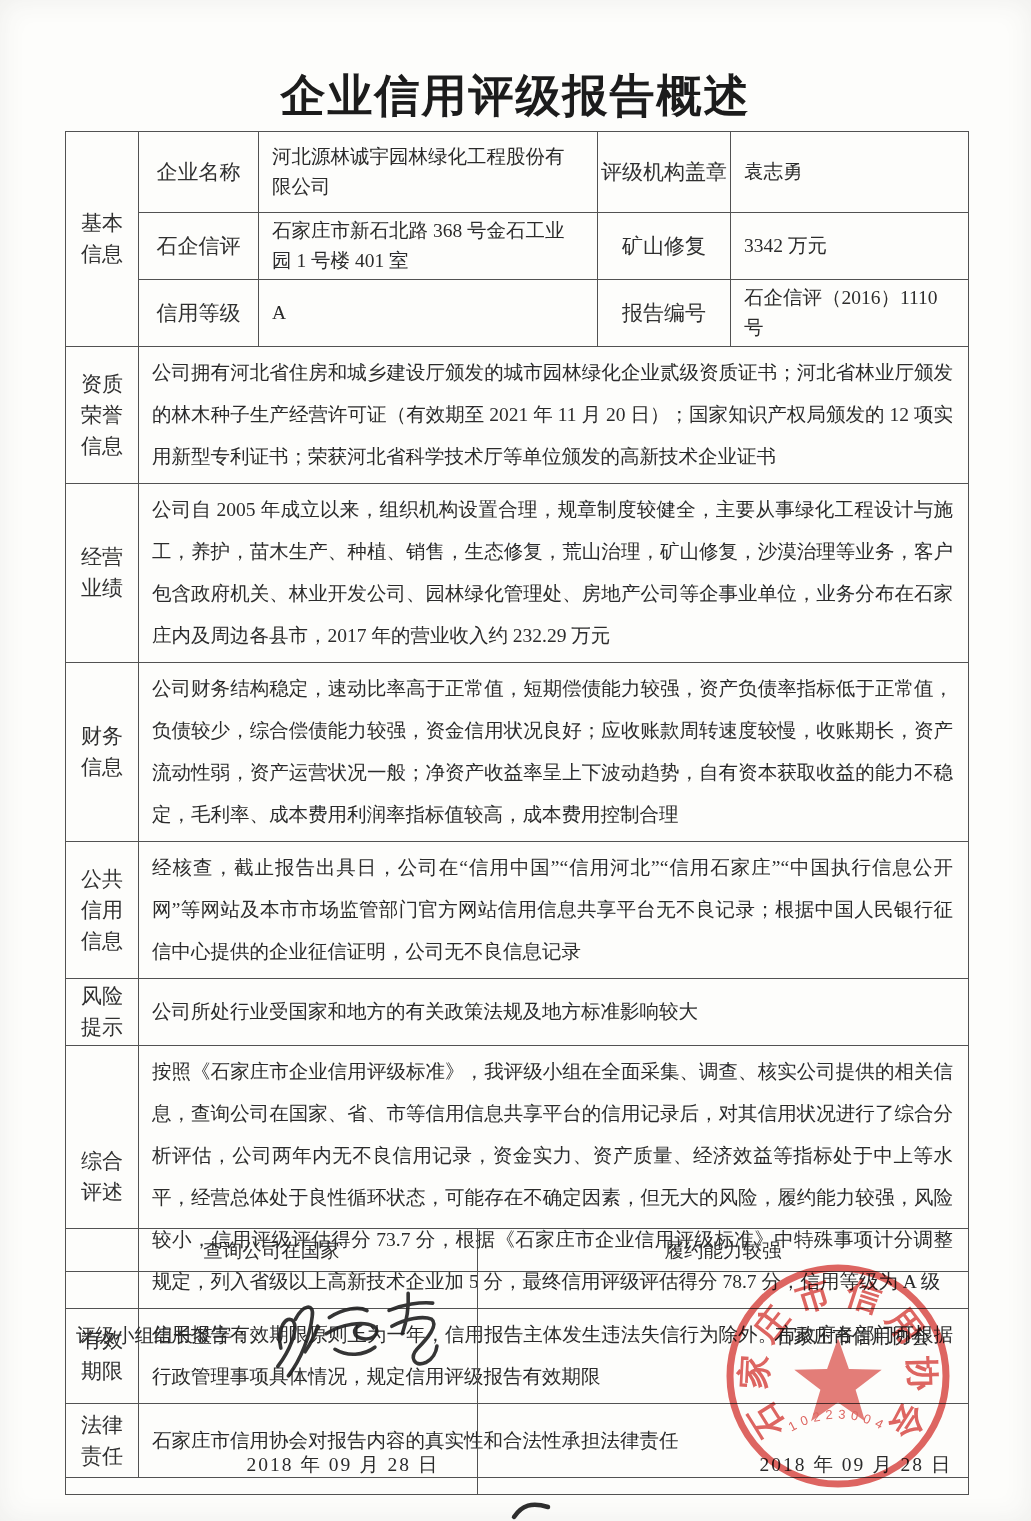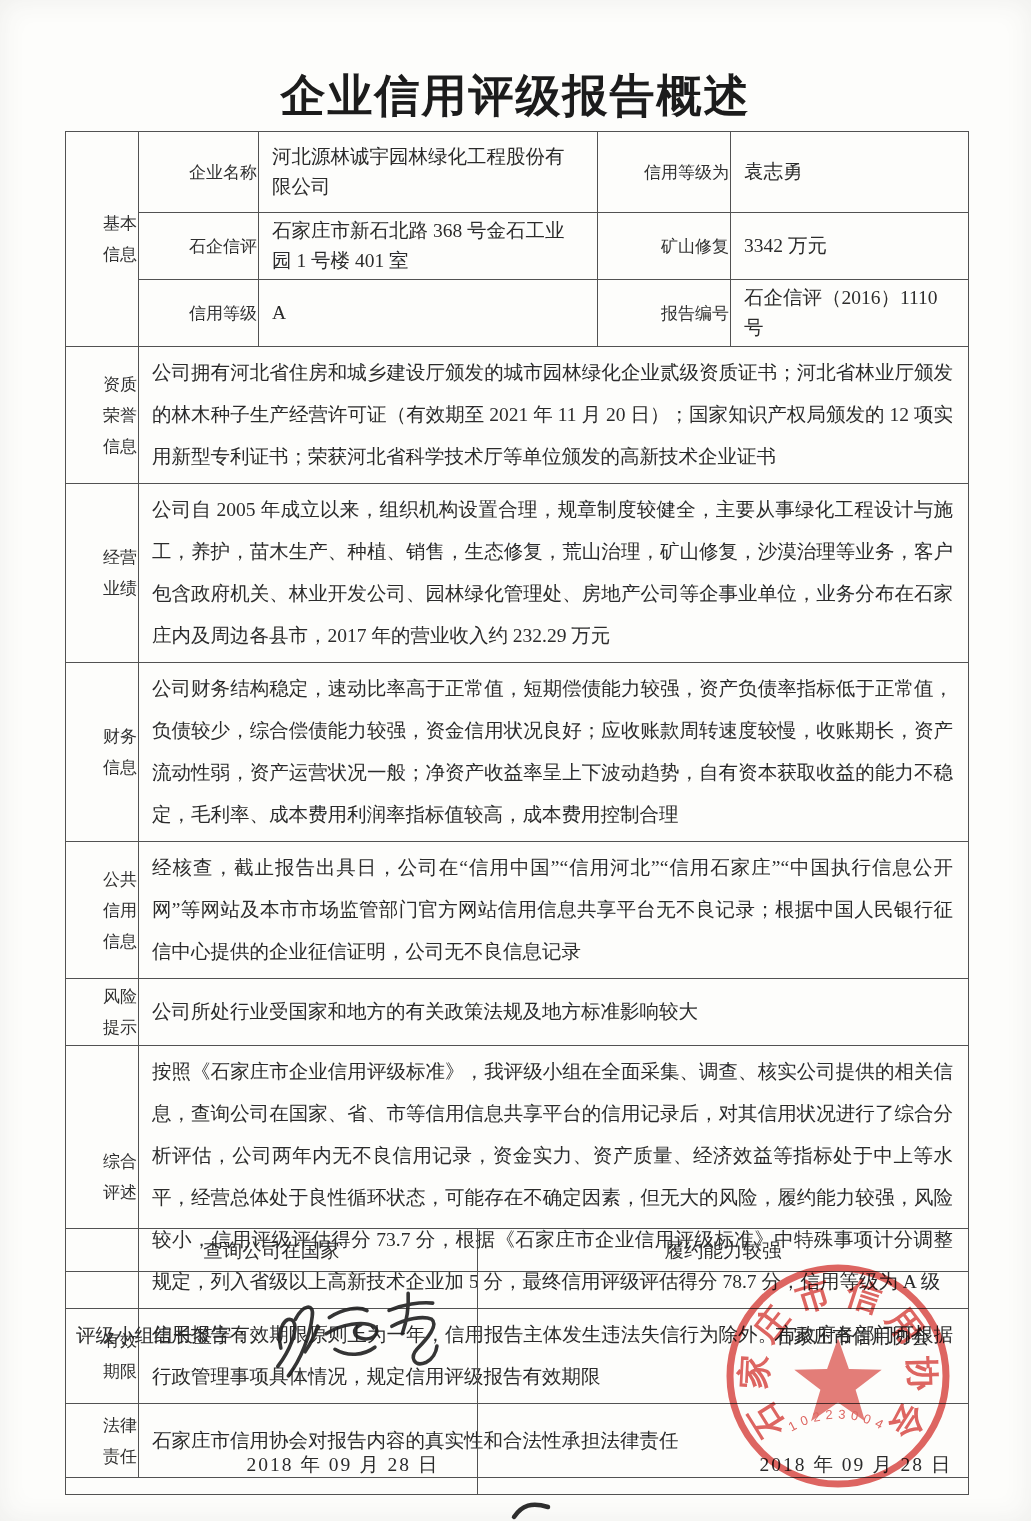--- a/index.html
+++ b/index.html
@@ -26,23 +26,23 @@
     width:903px;
   }
   table.grid td {
     border:1px solid #525252;
     vertical-align:middle;
     overflow:visible;
   }
   .tbl-main { top:131px; }
   .tbl-foot { top:1228px; }
   .lbl {
-    text-align:right;
+    text-align:center;
     white-space:pre-line;
-    font-size:17px; line-height:31px;
+    font-size:21px; line-height:31px;
     padding:2px 1px;
     color:#303030;
   }
   .val {
     font-size:19.5px; line-height:30px;
     padding:3px 20px 3px 13px;
     text-align:left;
   }
   .txt {
     font-size:19.5px; line-height:42px;
@@ -93,21 +93,21 @@
         <col style="width:339px">
       <col style="width:133px">
         <col style="width:238px">
     </colgroup>
     <tbody>
         <tr>
       <td class="lbl" rowspan="3" style="height:200px">基本
 信息</td>
       <td class="lbl" style="height:76px">企业名称</td>
       <td class="val">河北源林诚宇园林绿化工程股份有限公司</td>
-      <td class="lbl">信用等级为</td>
+      <td class="lbl">评级机构盖章</td>
       <td class="val">袁志勇</td>
     </tr>
     <tr>
       <td class="lbl" style="height:62px">石企信评</td>
       <td class="val">石家庄市新石北路 368 号金石工业园 1 号楼 401 室</td>
       <td class="lbl">矿山修复</td>
       <td class="val">3342 万元</td>
     </tr>
     <tr>
       <td class="lbl" style="height:62px">信用等级</td>

